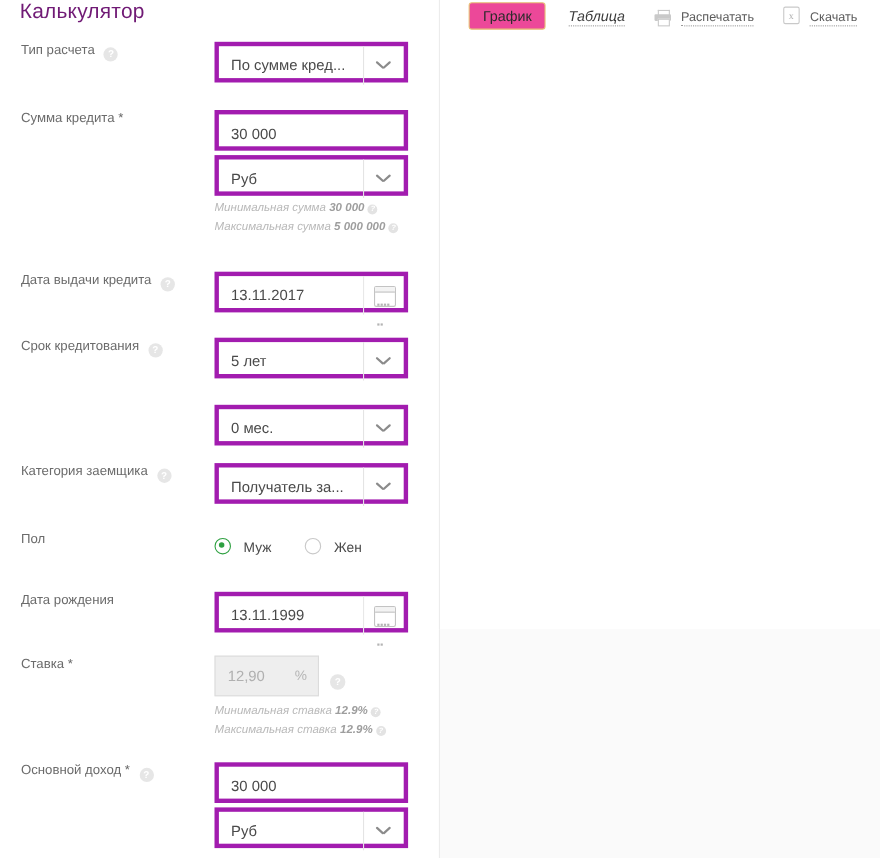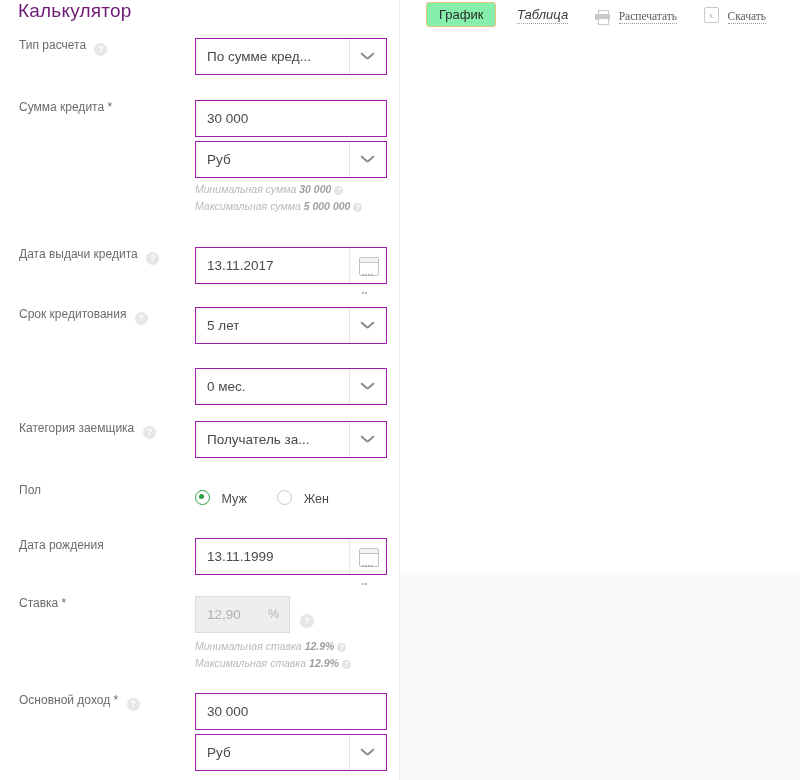--- a/index.html
+++ b/index.html
@@ -29,22 +29,22 @@
   .flabel .star{color:#6b6b6b;}
   .qicon{
     display:inline-block;vertical-align:-3px;margin-left:5px;
     width:13px;height:13px;border-radius:50%;
     background:#e6e6e6;color:#ffffff;
     font-size:9px;line-height:13px;text-align:center;font-weight:700;
   }
   .fields{position:absolute;left:195px;top:0;width:176px;}
 
   .ctrl{
-    box-sizing:border-box;width:192px;height:37px;
-    border:1px solid #a21caf;background:#ffffff;
+    box-sizing:border-box;width:176px;height:37px;
+    border:4px solid #a21caf;background:#ffffff;
     position:relative;margin-bottom:4px;
   }
   .ctrl .val{
     position:absolute;left:11px;top:10px;
     font-size:13.5px;color:#4a4a4a;white-space:nowrap;overflow:hidden;
     max-width:128px;text-overflow:ellipsis;
   }
   .ctrl.sel .arrowbox{
     position:absolute;right:0;top:0;width:36px;height:35px;
     border-left:1px solid #e4e4e4;
@@ -120,29 +120,29 @@
     position:absolute;left:399px;top:0;width:401px;height:572px;
     background:#ffffff;border-left:1px solid #ececec;
   }
 
   #tabbar{position:absolute;left:26px;top:2px;height:26px;}
   .tab{
     display:inline-block;vertical-align:middle;
     font-size:13px;color:#333;padding:4px 12px;margin-right:4px;
   }
   .tab.active{
-    border:1px solid #e8c278;border-radius:3px;background:#86efac;color:#2b2b2b;
+    border:1px solid #e8c278;border-radius:3px;background:#ec4899;color:#2b2b2b;
   }
   .tab.link{
     border-bottom:1px dotted #999;padding:1px 0;margin:0 0 0 12px;
     color:#3b3b3b;
     font-style:italic;
   }
   .action{
-    display:inline-block;vertical-align:middle;margin-left:22px;white-space:nowrap;font-family:Liberation Serif, serif;
+    display:inline-block;vertical-align:middle;margin-left:22px;white-space:nowrap;
   }
   .action .alabel{
     font-size:11.5px;color:#5c5c5c;border-bottom:1px dotted #9a9a9a;
     padding-bottom:1px;
   }
   .printer{
     display:inline-block;vertical-align:-3px;position:relative;
     width:15px;height:13px;margin-right:5px;
   }
   .printer .body{

